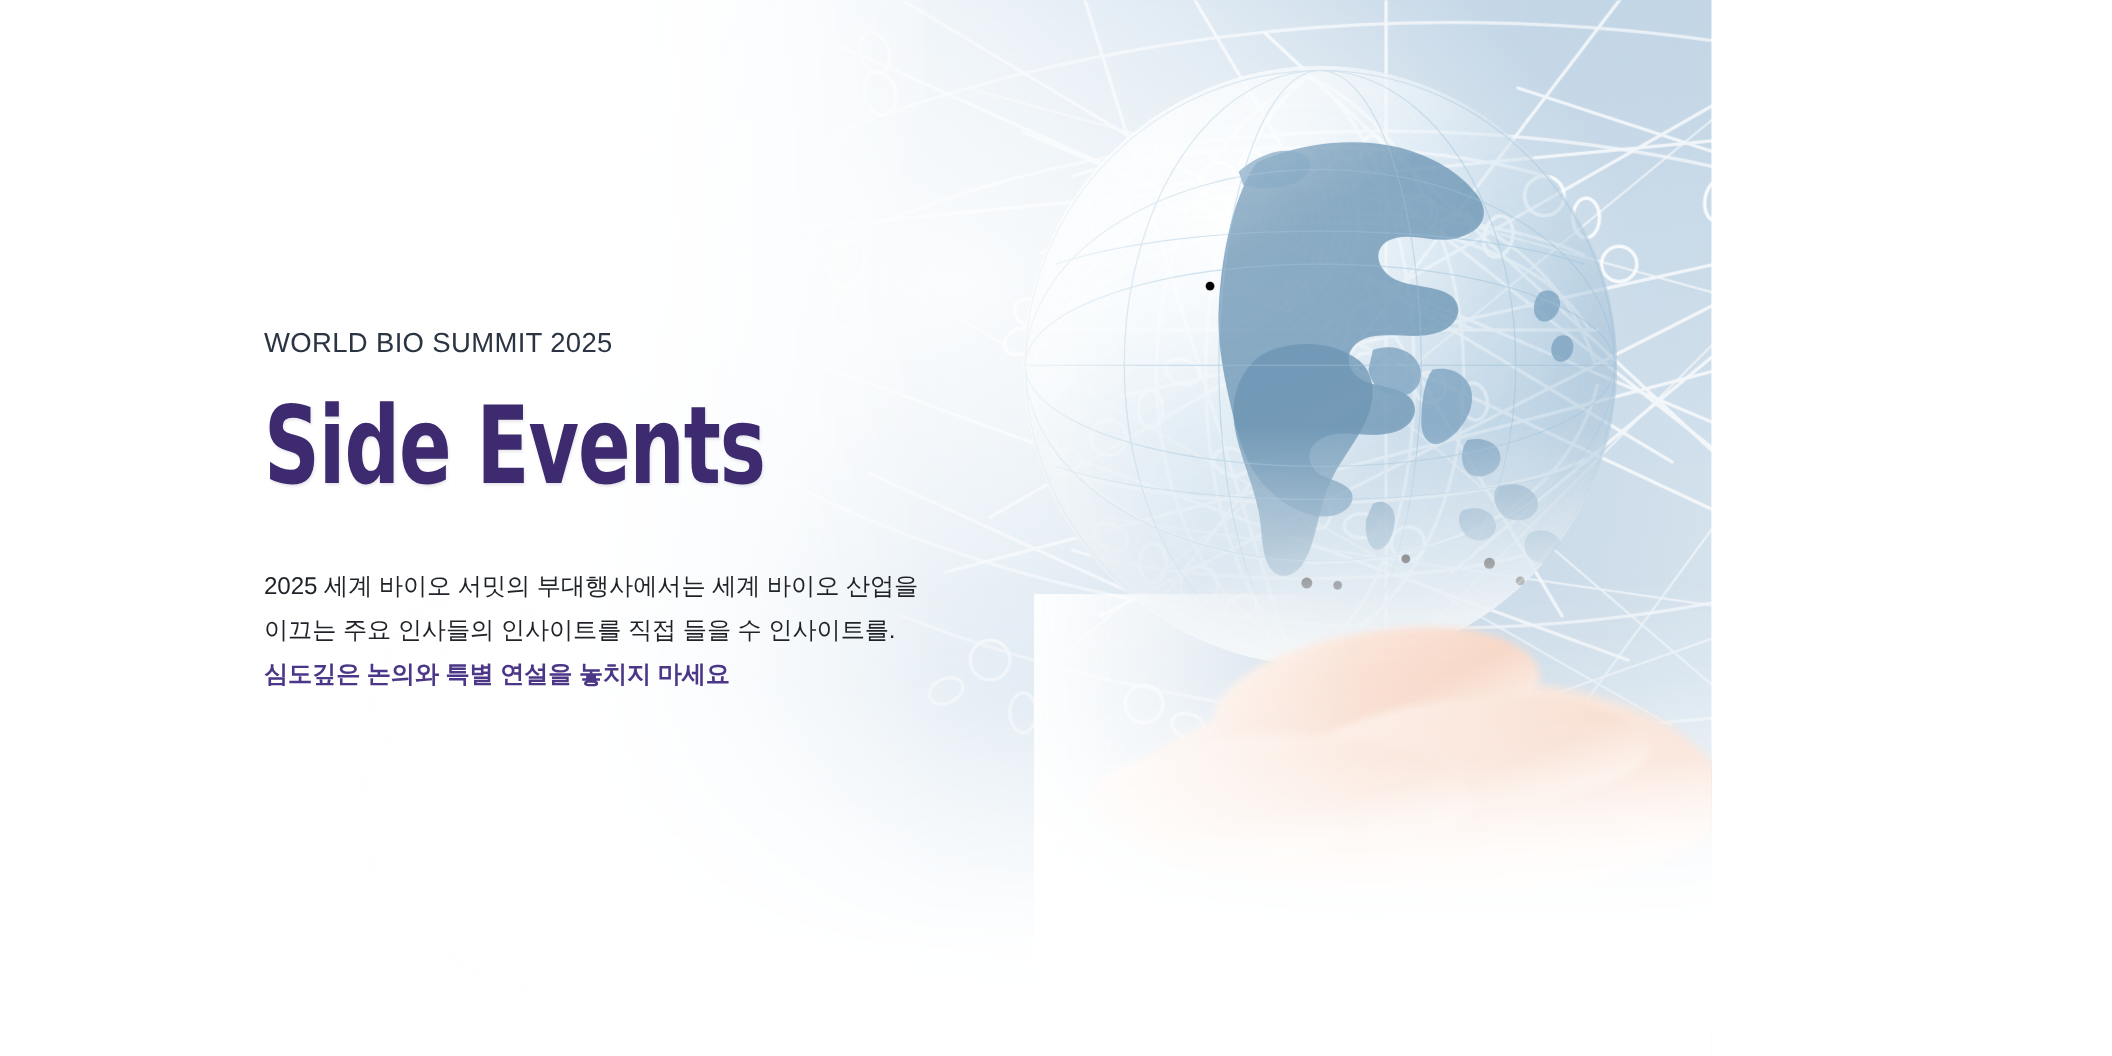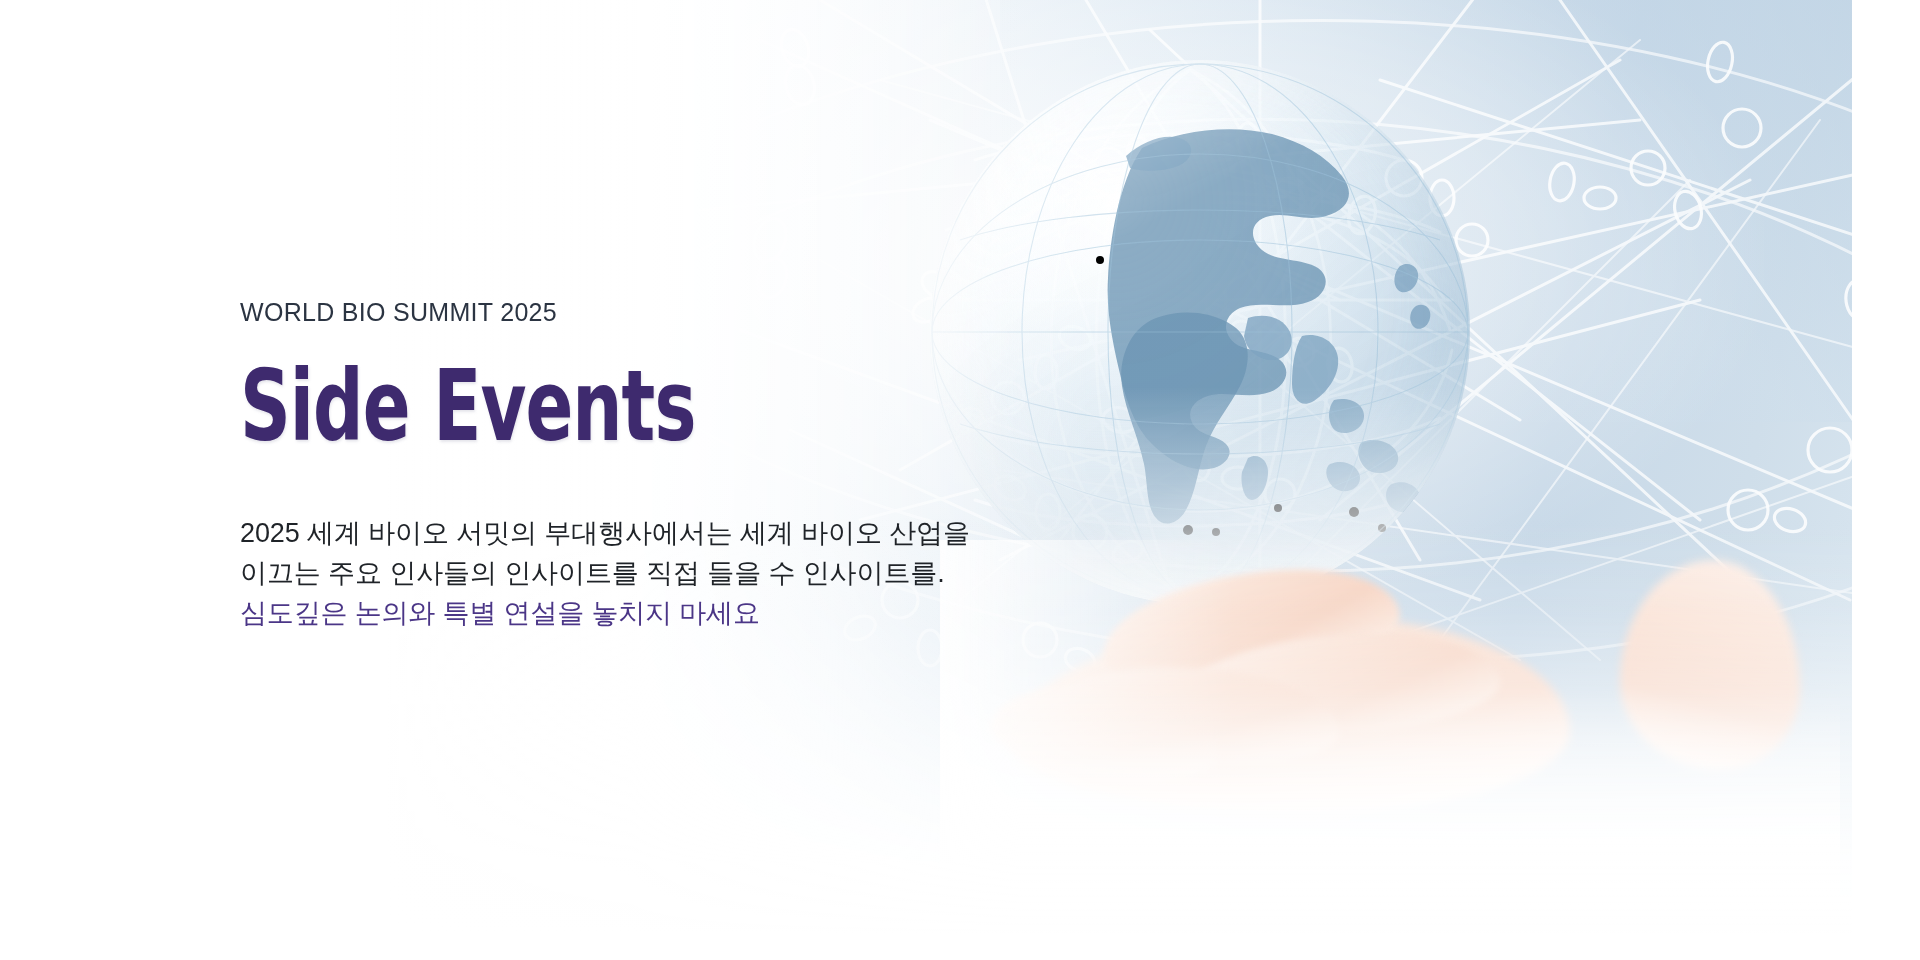--- a/index.html
+++ b/index.html
@@ -1,21 +1,21 @@
 <!DOCTYPE html>
 <html><head>
 <meta charset="utf-8">
 <style>
   html,body{margin:0;padding:0;}
   body{
     width:1920px;height:960px;overflow:hidden;
     font-family:"Liberation Sans","DejaVu Sans",sans-serif;
     background:#ffffff;
   }
-  .hero{position:relative;width:1852px;height:960px;overflow:hidden;background:#fff;}
+  .hero{position:relative;width:1556px;height:960px;overflow:hidden;background:#fff;}
 
   
   .bg-base{
     position:absolute;inset:0;
     background:
       linear-gradient(102deg,
         #ffffff 0%, #ffffff 26%, #fafcfe 36%,
         #eef4f9 47%, #dfeaf3 58%, #d2e0ec 70%,
         #c8d9e8 80%, #cfdeea 90%, #dae7f1 100%);
   }
@@ -101,24 +101,24 @@
   .headline{
     margin:0 0 62px 0;line-height:.92;
     font-family:"Liberation Sans Narrow","DejaVu Sans Condensed","Liberation Sans",sans-serif;
     font-size:98px;font-weight:700;color:#3e2a6e;
     letter-spacing:-.012em;
     transform:scaleX(.80);transform-origin:left center;
     text-shadow:1px 2px 3px rgba(170,170,190,.30);
     white-space:nowrap;
   }
   .body-line{
-    font-size:27px;line-height:40px;color:#1f2328;
+    font-size:22px;line-height:40px;color:#1f2328;
     font-weight:400;letter-spacing:-.004em;white-space:nowrap;margin:0;
   }
-  .body-line.accent{color:#4b3687;font-weight:400;letter-spacing:-.006em;}
+  .body-line.accent{color:#4b3687;font-weight:700;letter-spacing:-.006em;}
 </style>
 </head>
 <body>
 
 <div class="hero">
 
   <div class="bg-base"></div>
   <div class="bg-topright"></div>
   <div class="bg-topglow"></div>
 

